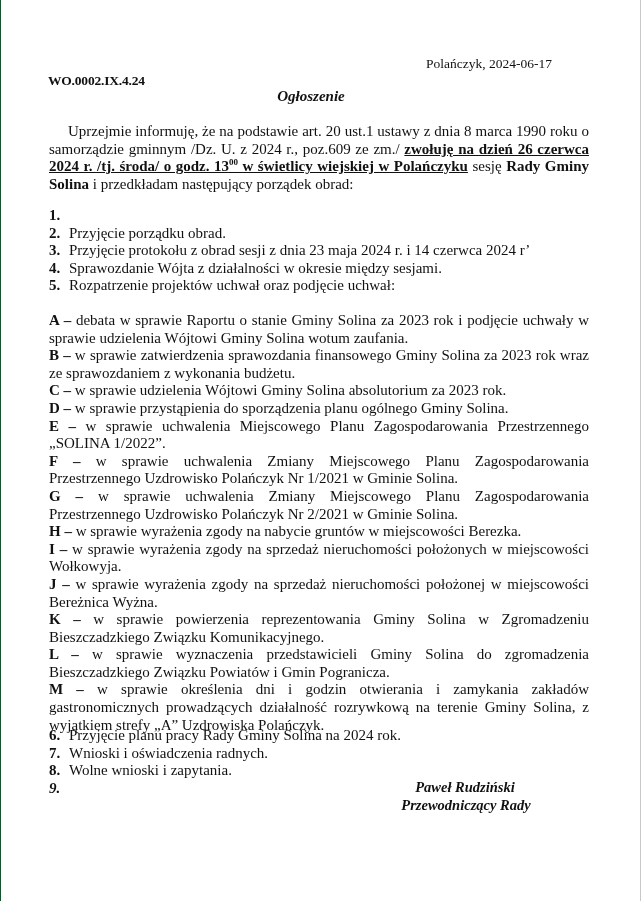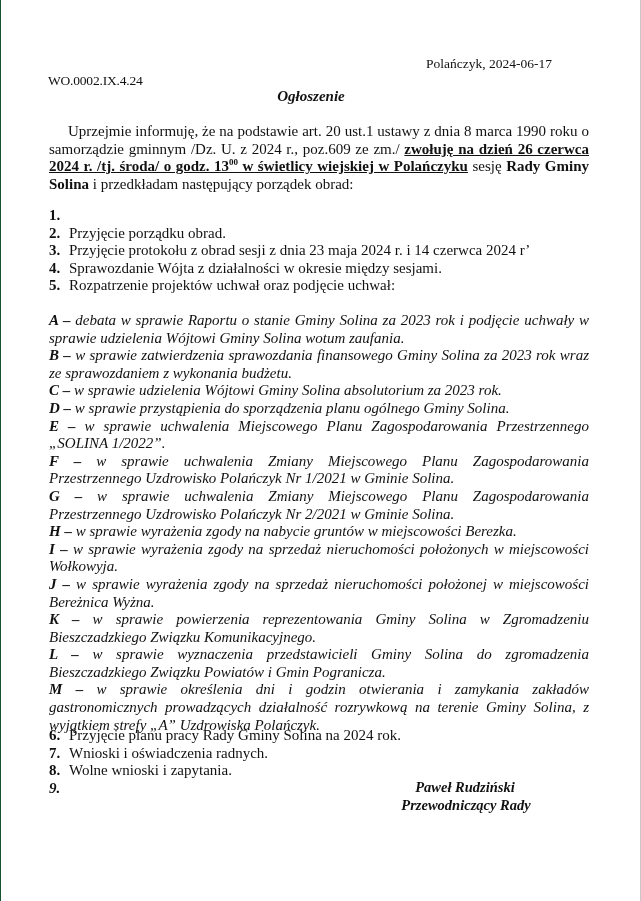--- a/index.html
+++ b/index.html
@@ -8,35 +8,35 @@
       font-family: "Liberation Serif", "DejaVu Serif", serif;
       color: #111111;
     }
     .page {
       position: absolute; left: 0; top: 0; width: 639px; height: 901px;
       border-left: 1px solid #14532d; border-right: 1px solid #c8c8c8;
       background: #fff;
     }
     .abs { position: absolute; white-space: nowrap; }
     .date { left: 425px; top: 56px; font-size: 13.5px; }
-    .ref { left: 47px; top: 73px; font-size: 13.5px; font-weight: normal; letter-spacing: -0.2px; }
+    .ref { left: 47px; top: 73px; font-size: 13.5px; font-weight: bold; letter-spacing: -0.2px; }
     .title { left: 0; width: 620px; text-align: center; top: 88px; font-size: 15px; font-weight: bold; font-style: italic; font-family: Liberation Serif, serif; }
     .body-block {
       position: absolute; left: 48px; width: 540px; font-size: 15px; line-height: 17.6px;
     }
     .intro { top: 123px; text-align: justify; text-indent: 19px; }
     .u { text-decoration: underline; font-weight: bold; }
     .b { font-weight: bold; }
     sup { font-size: 9px; line-height: 0; }
     .agenda { top: 207px; }
     .row { display: flex; }
     .num { width: 20px; font-weight: bold; flex: 0 0 auto; }
     .num.it { font-style: italic; }
     .sub { top: 312px; }
-    .para { text-align: justify; text-align-last: left; font-style: italic; }
+    .para { text-align: justify; text-align-last: left; }
     .para .k { font-weight: bold; }
     .agenda2 { top: 727px; }
     .sign {
       position: absolute; left: 380px; width: 170px; top: 779px; font-size: 14.5px;
       font-weight: bold; font-style: italic; line-height: 17.6px; text-align: center;
     }
     .sign div:first-child { margin-left: -2px; }
   </style>
 </head>
 <body>

